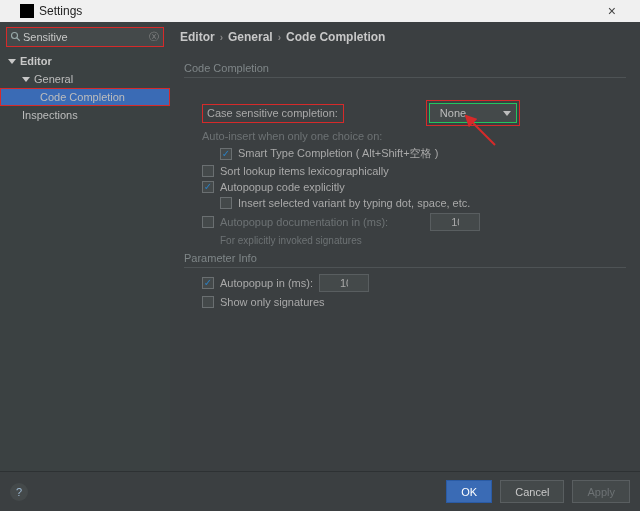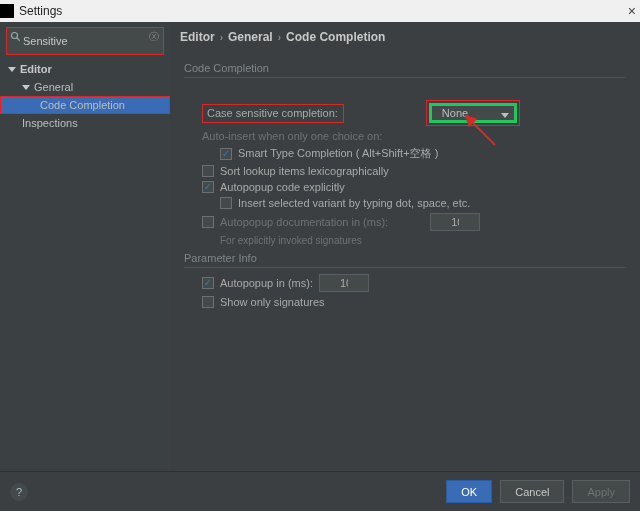--- a/index.html
+++ b/index.html
@@ -1,24 +1,24 @@
 <!DOCTYPE html>
 <html><head>
 <meta charset="utf-8">
 <style>
   * { box-sizing: border-box; margin: 0; padding: 0; font-family: "Segoe UI", Arial, sans-serif; }
   body { width: 640px; height: 511px; background: #3b3f41; color: #a9a9a9; font-size: 11px; overflow: hidden; }
-  .titlebar { height: 22px; background: #f0f0f0; color: #222; display: flex; align-items: center; padding: 0 0; }
+  .titlebar { height: 22px; background: #f0f0f0; color: #222; display: flex; align-items: center; padding: 0 20px; }
   .titlebar .icon { width: 14px; height: 14px; background: #000; margin-right: 5px; display:inline-block;}
   .titlebar .title { flex:1; font-size: 12px; color:#222;}
   .titlebar .close { font-size: 14px; color:#444; cursor:pointer; padding: 0 4px;}
   .main { display:flex; height: 449px; }
   .sidebar { width: 170px; background: #3b4142; display:flex; flex-direction:column; }
   .search-wrap { padding: 5px 6px; }
-  .search { position:relative; border:1px solid #d62a2a; background:#44494a; height:28px; display:flex; align-items:center; padding:0 14px 0 16px; }
+  .search { position:relative; border:1px solid #d62a2a; background:#44494a; height:20px; display:flex; align-items:center; padding:0 14px 0 16px; }
   .search .sicon { position:absolute; left:3px; top:3px; width:12px; height:12px;}
   .search input { background:transparent; border:none; outline:none; color:#c8c8c8; font-size:11px; width:100%; }
   .search .clear { position:absolute; right:2px; top:2px; width:14px;height:14px;color:#888;cursor:pointer; text-align:center; font-size:10px;}
   .tree { padding: 0 0; }
   .tree-row { padding: 3px 8px; display:flex; align-items:center; gap:4px; }
   .tree-row.sel { background:#3a6bb5; color:#fff; }
   .tree-row.l1 { padding-left: 8px; font-weight:bold; color:#c8c8c8;}
   .tree-row.l2 { padding-left: 22px; color:#bdbdbd;}
   .tree-row.l3 { padding-left: 40px; color:#bdbdbd;}
   .tree-row.boxed { outline:1px solid #d62a2a; outline-offset:-1px; }
@@ -30,21 +30,21 @@
   .panel { padding: 4px 14px; }
   .group-title { color:#7f8688; font-size:11px; margin: 6px 0 6px 0; border-bottom:1px solid #4e5355; padding-bottom:3px;}
   .row { display:flex; align-items:center; margin:4px 0; gap:6px; }
   .indent1 { padding-left: 18px; }
   .indent2 { padding-left: 36px; }
   .cbox { width:12px;height:12px; border:1px solid #6a6f71; display:inline-flex;align-items:center;justify-content:center; background:#44494a;}
   .cbox.checked::after { content:"✓"; color:#2a7fc1; font-size:10px; line-height:10px;}
   .lbl { color:#a9a9a9; }
   .lbl.dim { color:#6d7274; }
   .boxed-red { border:1px solid #d62a2a; padding:2px 5px 3px 4px;margin-top:16px; }
-  .select { display:inline-flex; align-items:center; background:#44494a; border:3px solid #22c55e; height:20px; padding:0 18px 0 10px; min-width:88px; position:relative; color:#bdbdbd;}
+  .select { display:inline-flex; align-items:center; background:#44494a; border:1px solid #22c55e; height:20px; padding:0 18px 0 10px; min-width:88px; position:relative; color:#bdbdbd;}
   .select .caret { position:absolute; right:5px; top:7px; width:0;height:0;border-width:5px 4px 0 4px; border-style:solid;border-color:#bdbdbd transparent transparent transparent;}
   .numf { background:#44494a; border:1px solid #595e60; color:#a9a9a9; padding:2px 20px; width:50px; height:18px; font-size:11px; text-align:left;}
   .hint { color:#6d7274; font-size:10px; }
   .annotation { position:absolute; color:#d62a2a; font-size:11px; }
   .arrow-svg { position:absolute; }
   .footer { height:40px; background:#3b3f41; border-top:1px solid #2d3133; display:flex; align-items:center; padding:0 10px; gap:8px; }
   .footer .spacer { flex:1; }
   .btn { height:23px; padding:0 14px; background:#44494a; border:1px solid #595e60; color:#c8c8c8; font-size:11px; cursor:pointer; }
   .btn.primary { background:#3a6bb5; border-color:#2a5ba5; color:#fff; }
   .btn.disabled { color:#6d7274; }

